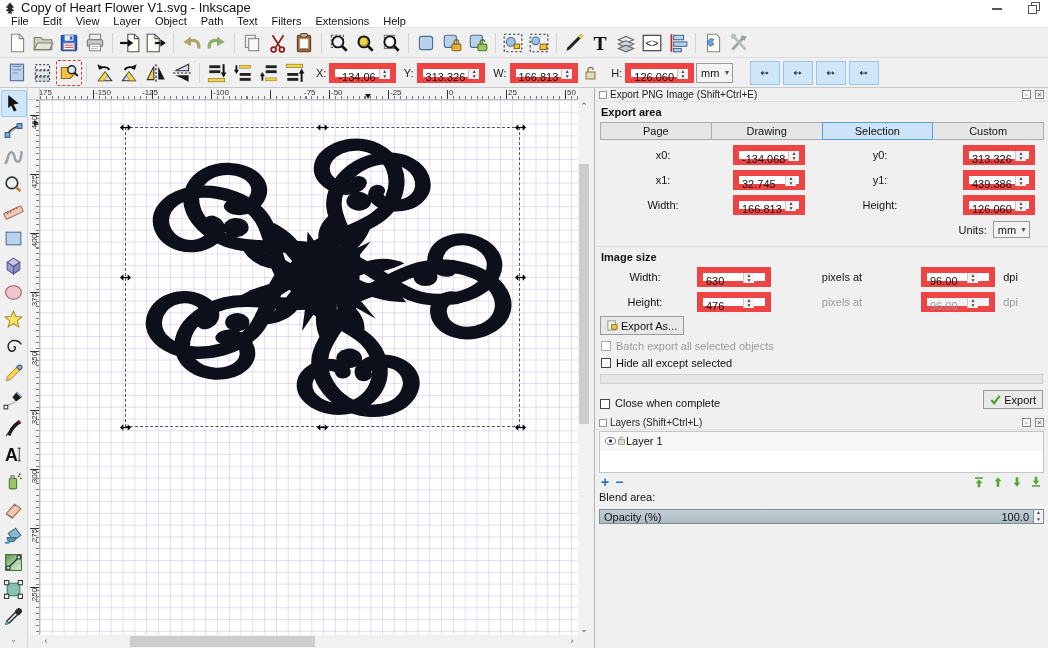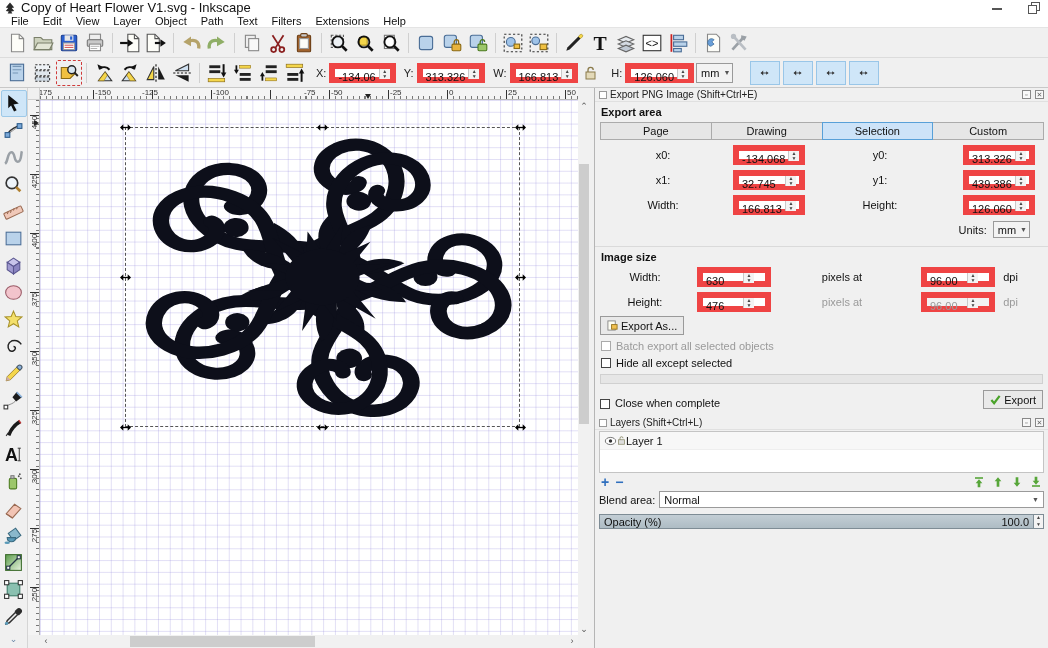--- a/index.html
+++ b/index.html
@@ -987,24 +987,20 @@
             <svg width="12" height="12" viewBox="0 0 18 18">
               <path d="M3 15h12" stroke="#57a639" stroke-width="2.4"></path>
               <path d="M9 13l5-6h-3V1H7v6H4z" fill="#57a639"></path>
             </svg>
           </span>
         </span>
     </div>
 
     <div class="blend-row">
       <span>Blend area:</span>
-      <div class="dd">
-          <span>Normal</span>
-          <span class="chev">▼</span>
-        </div>
     </div>
 
     <div class="opacity-row">
       <div class="opacity-bar">
         <span>Opacity (%)</span>
         <span class="opacity-val">100.0</span>
       </div>
       <span class="spin-btns" style="height:15px;border:1px solid #7e8c95;border-left:none;width:10px;">
           <span>▲</span>
           <span>▼</span>

